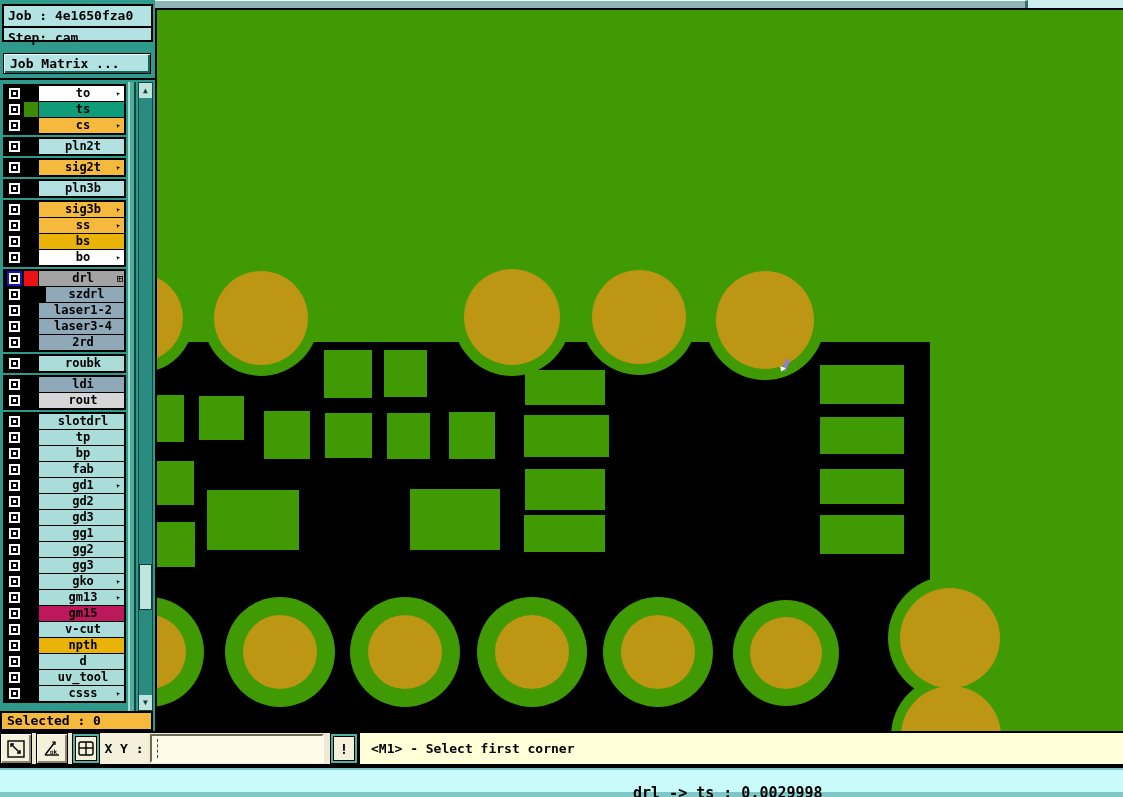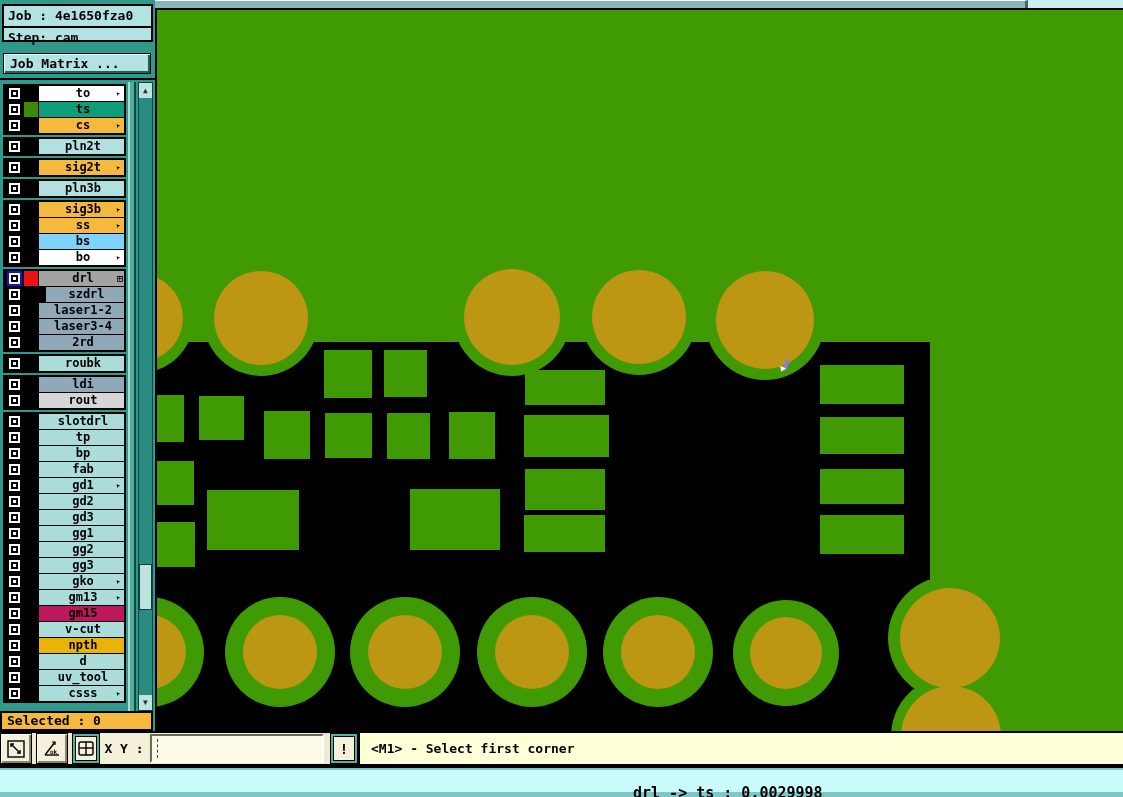--- a/index.html
+++ b/index.html
@@ -180,21 +180,21 @@
             <span class="lswatch"></span>
             <span class="llabel" style="background: rgb(245, 185, 62);">ss<span class="larrow">➤</span></span>
           </div>
           <div class="lrow">
             <span class="lcheckcell">
               <span class="lcheck">
                 <span class="lcheck-inner"></span>
               </span>
             </span>
             <span class="lswatch"></span>
-            <span class="llabel" style="background: #7dd3fc;">bs</span>
+            <span class="llabel" style="background: #eab308;">bs</span>
           </div>
           <div class="lrow">
             <span class="lcheckcell">
               <span class="lcheck">
                 <span class="lcheck-inner"></span>
               </span>
             </span>
             <span class="lswatch"></span>
             <span class="llabel" style="background: rgb(255, 255, 255);">bo<span class="larrow">➤</span></span>
           </div>

